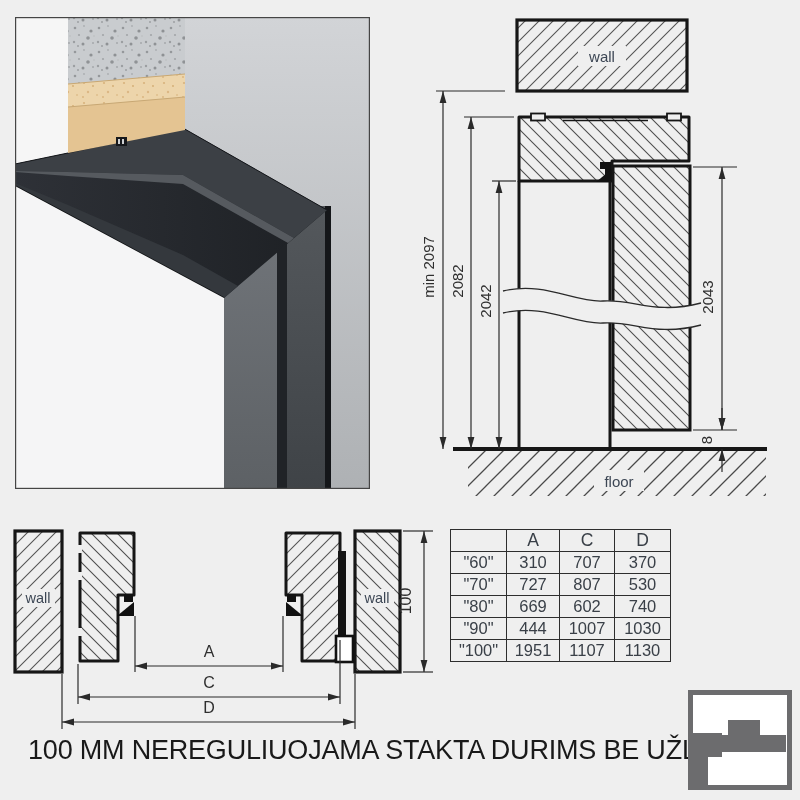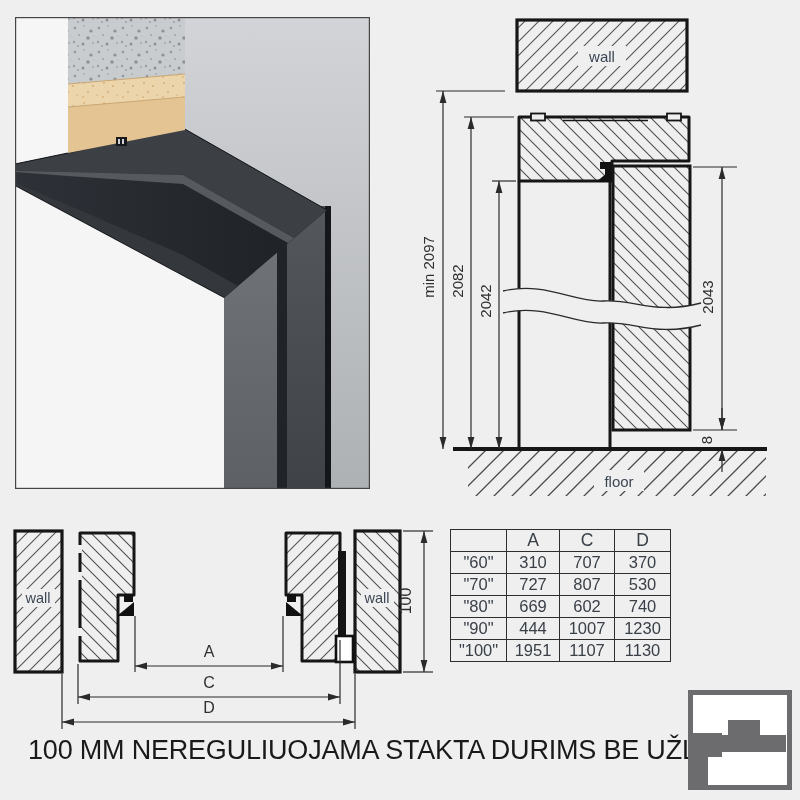--- a/index.html
+++ b/index.html
@@ -272,21 +272,21 @@
   <tr>
     <td>"80"</td>
     <td>669</td>
     <td>602</td>
     <td>740</td>
   </tr>
   <tr>
     <td>"90"</td>
     <td>444</td>
     <td>1007</td>
-    <td>1230</td>
+    <td>1030</td>
   </tr>
   <tr>
     <td>"100"</td>
     <td>1951</td>
     <td>1107</td>
     <td>1130</td>
   </tr>
 </tbody>
   </table>
 

